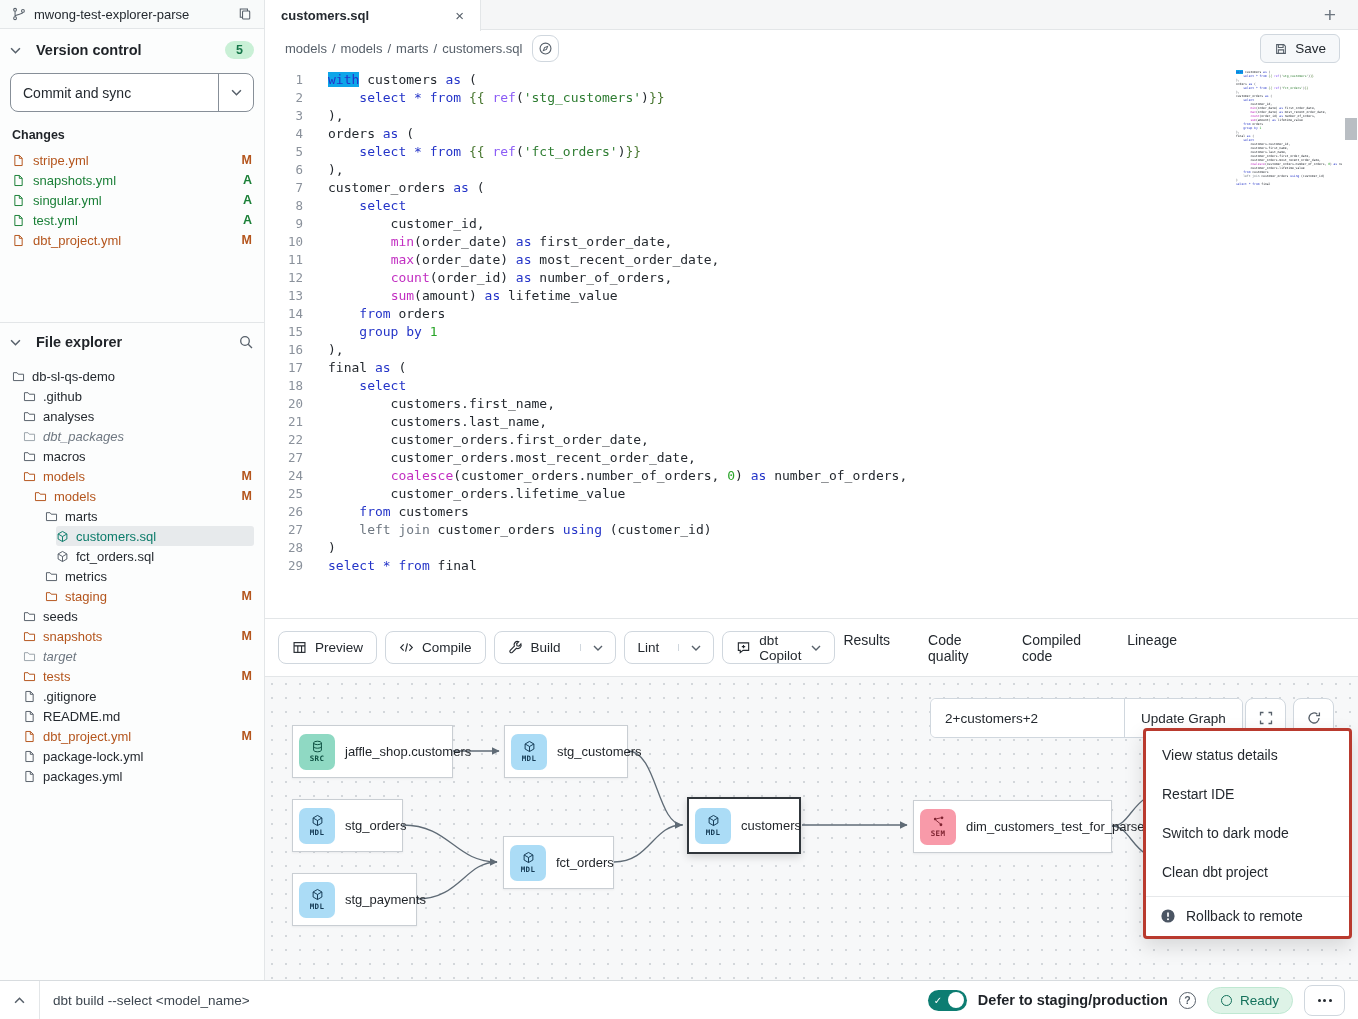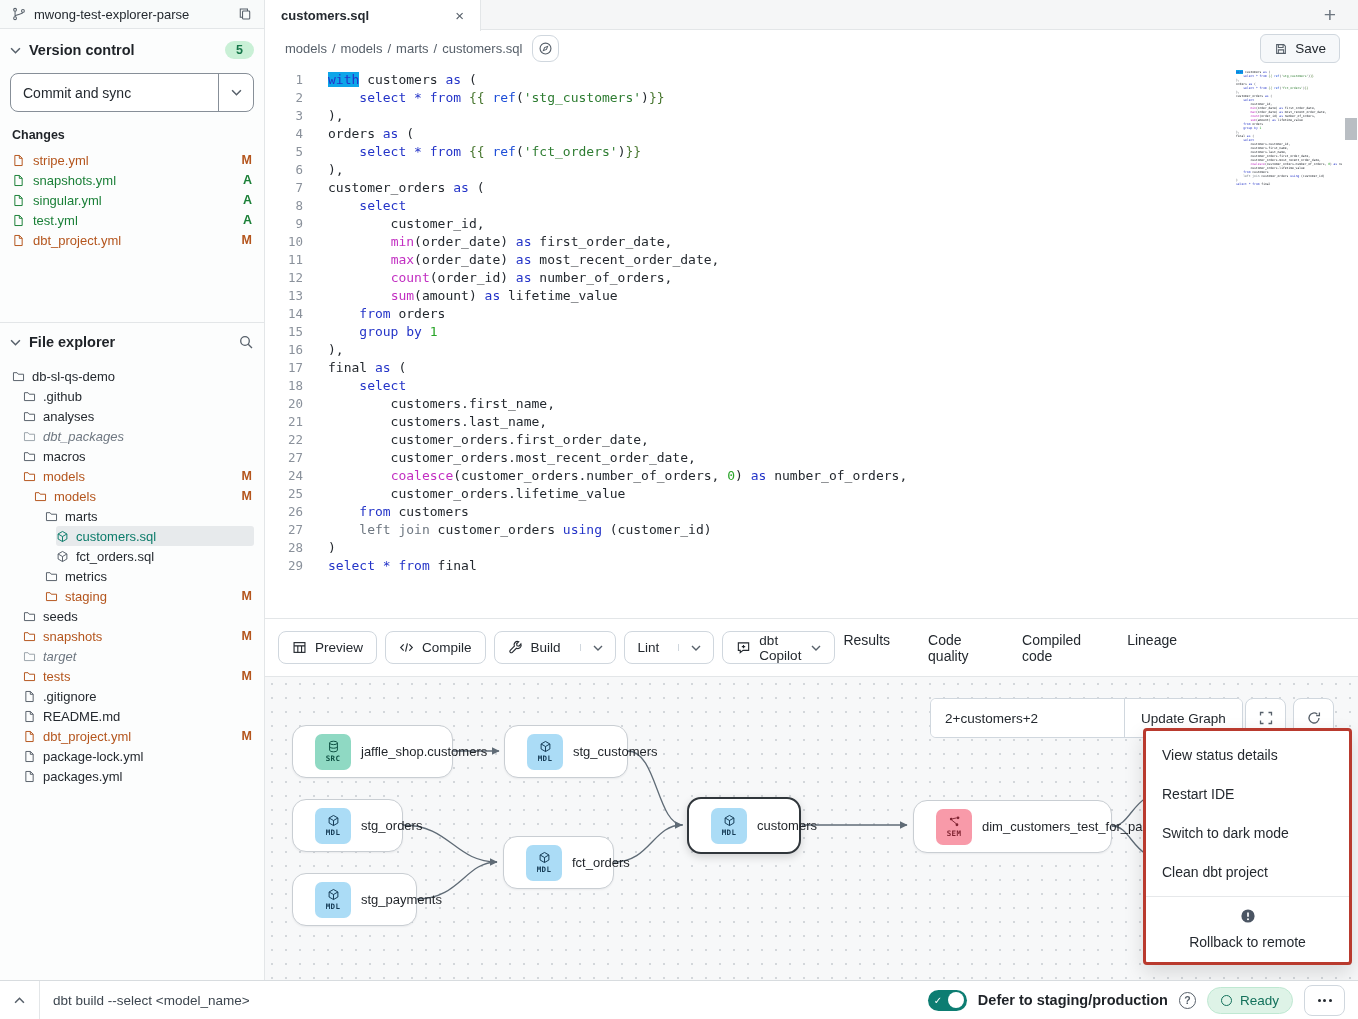--- a/index.html
+++ b/index.html
@@ -5,21 +5,21 @@
   * { margin:0; padding:0; box-sizing:border-box; }
   html,body { background:#e8eaec; }
   body { font-family:"Liberation Sans", sans-serif; }
   .app { position:relative; width:1358px; height:1019px; background:#fff; overflow:hidden; color:#24292f; }
 
   
   .sidebar { position:absolute; left:0; top:0; width:265px; height:980px; background:#fcfdfd; border-right:1px solid #e3e6e8; }
   .sb-header { height:29px; border-bottom:1px solid #e3e6e8; display:flex; align-items:center; gap:8px; padding:0 12px; font-size:13px; color:#24292f; background:#f8fafa; }
   .sb-header .icn { color:#57606a; display:flex; }
   .sb-header .grow { flex:1; white-space:nowrap; overflow:hidden; }
-  .sec-head { display:flex; align-items:center; gap:8px; font-weight:bold; font-size:14.5px; color:#1f2328; }
+  .sec-head { display:flex; align-items:center; gap:15px; font-weight:bold; font-size:14.5px; color:#1f2328; }
   .chev { color:#57606a; display:flex; }
   svg { display:block; }
   .icn svg { width:14px; height:14px; }
   .vc { position:absolute; top:29px; left:0; right:0; padding:12px 10px 0; }
   .vc-badge { margin-left:auto; background:#c9f0d6; color:#17774a; border-radius:11px; padding:2px 11px; font-size:12.5px; font-weight:bold; }
   .commit-btn { margin:14px 0 0; height:39px; background:#fff; border:1px solid #878f98; border-radius:8px; display:flex; align-items:center; overflow:hidden; }
   .commit-btn .lbl { flex:1; padding-left:12px; font-size:14px; }
   .commit-btn .dd { width:35px; height:100%; border-left:1px solid #878f98; display:flex; align-items:center; justify-content:center; color:#57606a; }
   .changes-label { margin:16px 2px 8px; font-size:12.5px; font-weight:bold; color:#1f2328; }
   .chg-row { display:flex; align-items:center; gap:8px; height:20px; font-size:13px; padding:0 2px; }
@@ -55,21 +55,21 @@
   
   .editor { height:552px; position:relative; background:#fff; overflow:hidden; flex:none; }
   .code { position:absolute; top:5px; left:0; font-family:"DejaVu Sans Mono", monospace; font-size:13px; line-height:18px; }
   .ln { display:flex; height:18px; }
   .num { width:38px; text-align:right; color:#8a919b; font-size:12.5px; flex:none; }
   .src { padding-left:25px; white-space:pre; }
   .t-k { color:#2434c8; }
   .t-f { color:#c22fc2; }
   .t-s { color:#2e7d32; }
   .t-j { color:#47762e; }
-  .t-r { color:#1d4ed8; }
+  .t-r { color:#8b5cf6; }
   .t-n { color:#28a428; }
   .t-g { color:#6e7781; }
   .t-v { color:#24292f; }
   .t-hl { background:#0ea5e9; }
   .minimap { position:absolute; top:4px; right:16px; width:110px; height:120px; overflow:hidden; font-family:"DejaVu Sans Mono", monospace; font-size:3px; line-height:4px; }
   .minimap .ln { height:4px; }
   .minimap .src { padding-left:4px; }
   .vthumb { position:absolute; right:1px; top:52px; width:12px; height:22px; background:#b9bec3; }
 
   
@@ -80,37 +80,37 @@
   .tbtn .split { border-left:1px solid #d0d7de; margin:0 -13px 0 11px; padding:0 12px; height:100%; display:flex; align-items:center; color:#57606a; }
   .tbtn .inchev { color:#57606a; display:flex; margin-left:2px; }
   .rtabs { display:flex; margin-left:auto; margin-right:168px; gap:38px; }
   .rtab { font-size:14px; color:#24292f; position:relative; padding:6px 0; }
   .rtab.active::after { content:""; position:absolute; left:-14px; right:-14px; bottom:-12px; height:3px; background:#57606a; }
 
   
   .lineage { flex:1; position:relative; background:#f7f8f9; border-top:1px solid #e3e6e8; overflow:hidden;
     background-image:radial-gradient(#d3d7db 1px, transparent 1.2px); background-size:14px 14px; }
   .edges { position:absolute; left:0; top:0; }
-  .gnode { position:absolute; background:#fff; border:1px solid #c9ced3; border-radius:14px; display:flex; align-items:center; padding:0 22px; gap:10px; font-size:13px; color:#1f2328; box-shadow:0 1px 2px rgba(16,22,26,.06);text-align:center; }
+  .gnode { position:absolute; background:#fff; border:1px solid #c9ced3; border-radius:0; display:flex; align-items:center; padding:0 6px; gap:10px; font-size:13px; color:#1f2328; box-shadow:0 1px 2px rgba(16,22,26,.06);text-align:center; }
   .gnode.selected { border:2px solid #30363b; box-shadow:0 3px 8px rgba(0,0,0,.16); }
   .gbadge { width:36px; height:36px; border-radius:7px; display:flex; flex-direction:column; align-items:center; justify-content:center; flex:none; }
   .gbadge svg { width:13px; height:13px; }
   .gbadge .bt { font-size:7.5px; font-weight:bold; font-family:"DejaVu Sans Mono", monospace; letter-spacing:.3px; margin-top:1px; }
   .b-source { background:#8fd9c3; color:#0c4f41; }
   .b-model { background:#abdcf6; color:#143a54; }
   .b-semantic { background:#f89aa9; color:#7e2230; }
   .selgroup { position:absolute; left:665px; top:21px; height:40px; display:flex; border:1px solid #d0d7de; border-radius:6px; background:#fff; overflow:hidden; }
   .selgroup input { border:none; outline:none; width:193px; padding:0 14px; font-size:13.5px; font-family:"Liberation Sans", sans-serif; color:#24292f; }
   .selgroup .upd { border-left:1px solid #d0d7de; padding:0 16px; display:flex; align-items:center; font-size:13.5px; color:#24292f; background:#fff; }
   .sqbtn { position:absolute; top:21px; width:41px; height:40px; background:#fff; border:1px solid #d0d7de; border-radius:8px; display:flex; align-items:center; justify-content:center; color:#57606a; }
   .sqbtn svg { width:16px; height:16px; }
   .ctx-menu { position:absolute; top:51px; right:6px; width:209px; background:#fff; border:3px solid #b93a2e; border-radius:4px; box-shadow:0 8px 20px rgba(0,0,0,.13); z-index:6; padding-top:5px; }
   .mitem { padding:11px 16px 12px; font-size:14px; color:#24292f; }
   .mdivider { border-top:1px solid #e6e8ea; margin-top:4px; }
-  .mdanger { display:flex; align-items:center; gap:10px; padding:11px 14px 12px; font-size:14px; color:#24292f;flex-direction:column; }
+  .mdanger { display:flex; align-items:center; gap:10px; padding:11px 14px 12px; font-size:14px; color:#24292f; }
   .mdanger .icn { color:#4b5563; }
   .mdanger .icn svg { width:16px; height:16px; }
 
   
   .statusbar { position:absolute; left:0; bottom:0; right:0; height:39px; background:#fff; border-top:1px solid #d8dcdf; display:flex; align-items:center; }
   .collapse { width:40px; height:100%; display:flex; align-items:center; justify-content:center; border-right:1px solid #e3e6e8; color:#57606a; }
   .cmd { margin-left:13px; font-size:13.5px; color:#3e4750;text-align:center; }
   .sb-right { margin-left:auto; display:flex; align-items:center; gap:11px; padding-right:13px; }
   .toggle { width:39px; height:21px; border-radius:11px; background:#0d7d72; position:relative; display:flex; align-items:center; }
   .toggle .chk { color:#fff; font-size:10px; margin-left:6px; }

